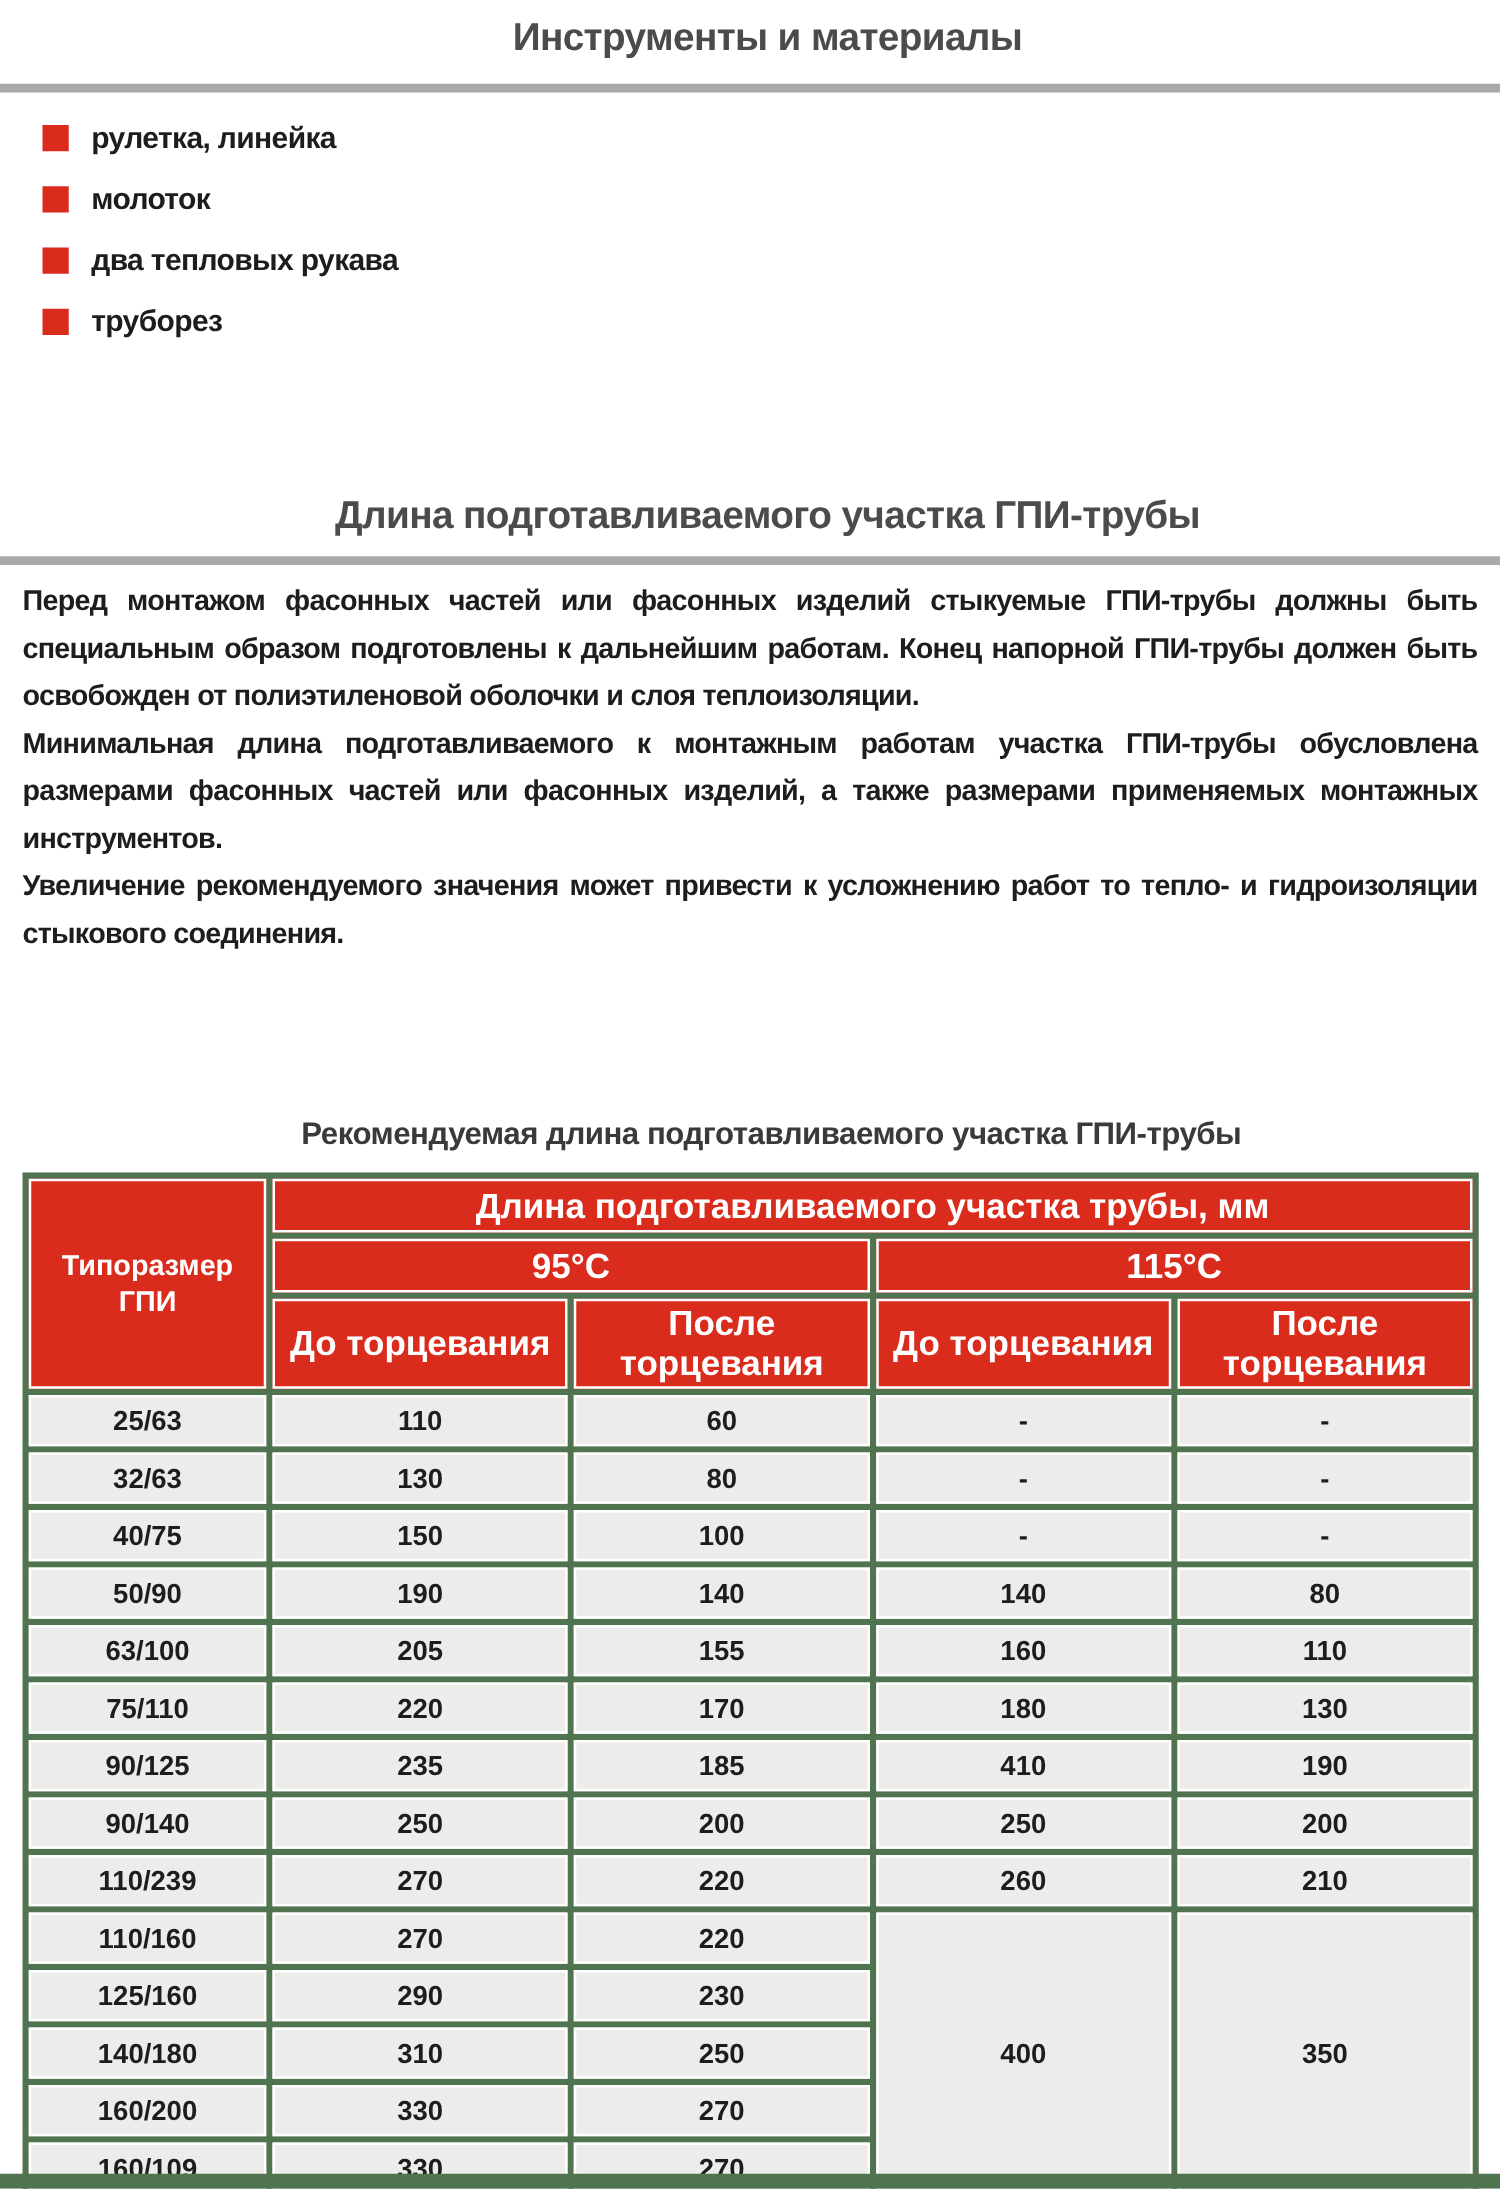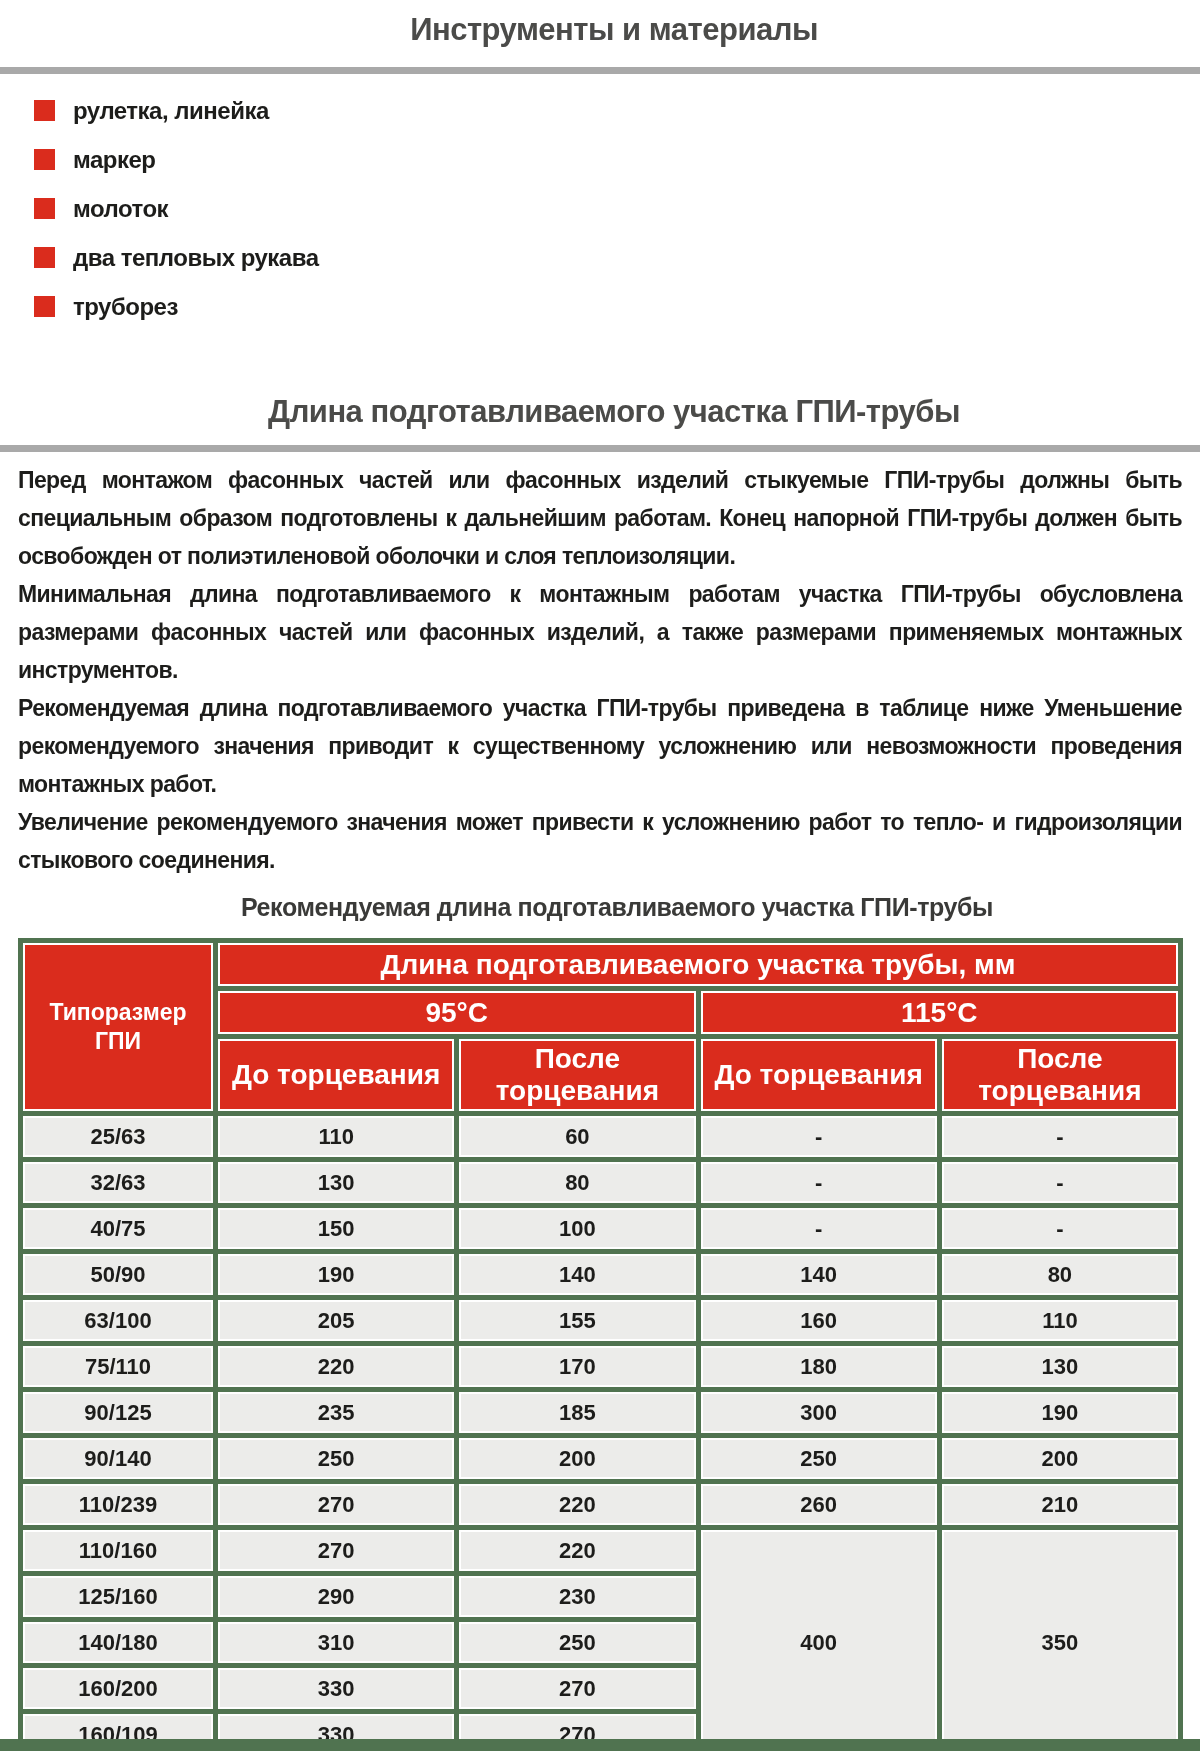--- a/index.html
+++ b/index.html
@@ -82,43 +82,38 @@
 <div class="section-title" style="top:12px">Инструменты и материалы</div>
 <div class="gray-rule" style="top:67px"></div>
 
 <div id="tools-list">
   <div class="tool-item">
     <span class="bullet-square"></span>
     <span class="tool-label">рулетка, линейка</span>
   </div>
   <div class="tool-item">
     <span class="bullet-square"></span>
-    <span class="tool-label">маркер</span>
-  </div>
-  <div class="tool-item">
-    <span class="bullet-square"></span>
     <span class="tool-label">молоток</span>
   </div>
   <div class="tool-item">
     <span class="bullet-square"></span>
     <span class="tool-label">два тепловых рукава</span>
   </div>
   <div class="tool-item">
     <span class="bullet-square"></span>
     <span class="tool-label">труборез</span>
   </div>
 </div>
 
 <div class="section-title" style="top:394px">Длина подготавливаемого участка ГПИ-трубы</div>
 <div class="gray-rule" style="top:445px"></div>
 
 <div id="paragraphs">
   <p>Перед монтажом фасонных частей или фасонных изделий стыкуемые ГПИ-трубы должны быть специальным образом подготовлены к дальнейшим работам. Конец напорной ГПИ-трубы должен быть освобожден от полиэтиленовой оболочки и слоя теплоизоляции.</p>
   <p>Минимальная длина подготавливаемого к монтажным работам участка ГПИ-трубы обусловлена размерами фасонных частей или фасонных изделий, а также размерами применяемых монтажных инструментов.</p>
-  <p>Рекомендуемая длина подготавливаемого участка ГПИ-трубы приведена в таблице ниже Уменьшение рекомендуемого значения приводит к существенному усложнению или невозможности проведения монтажных работ.</p>
   <p>Увеличение рекомендуемого значения может привести к усложнению работ то тепло- и гидроизоляции стыкового соединения.</p>
 </div>
 
 <div id="table-title">Рекомендуемая длина подготавливаемого участка ГПИ-трубы</div>
 
 <table id="main-table">
   <colgroup>
     <col style="width:190px">
     <col>
       <col>
@@ -181,21 +176,21 @@
         <td>75/110</td>
         <td>220</td>
         <td>170</td>
         <td>180</td>
         <td>130</td>
       </tr>
       <tr>
         <td>90/125</td>
         <td>235</td>
         <td>185</td>
-        <td>300</td>
+        <td>410</td>
         <td>190</td>
       </tr>
       <tr>
         <td>90/140</td>
         <td>250</td>
         <td>200</td>
         <td>250</td>
         <td>200</td>
       </tr>
       <tr>

